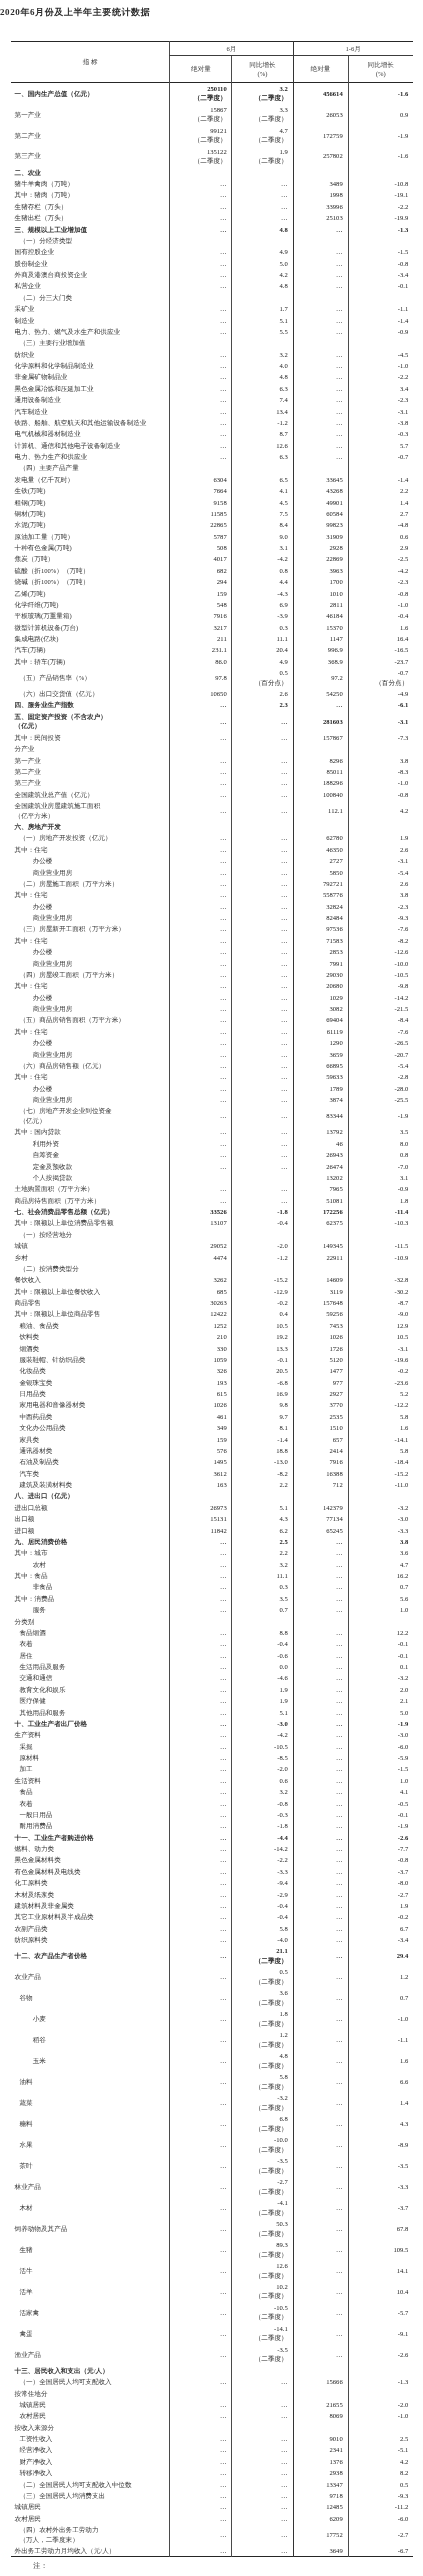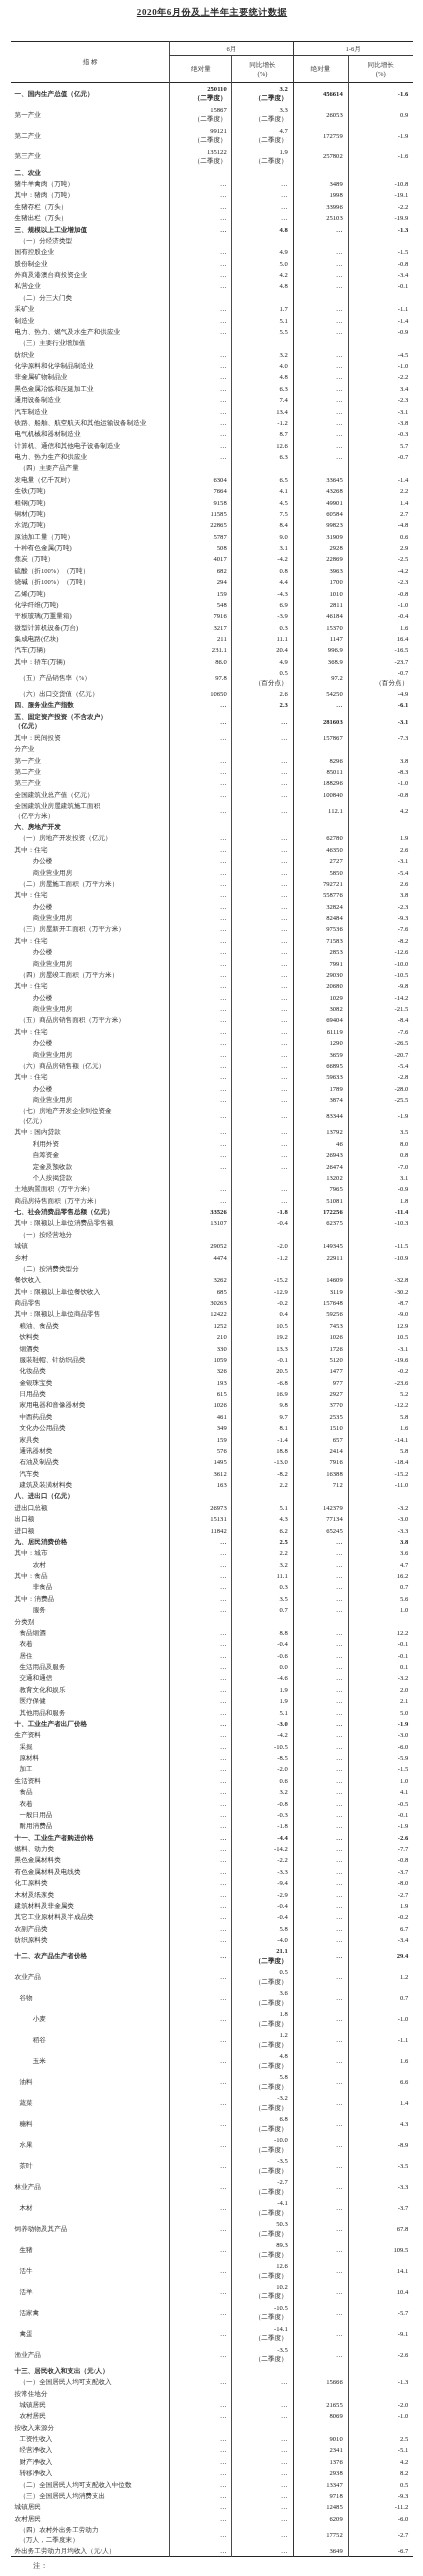--- a/index.html
+++ b/index.html
@@ -2,22 +2,22 @@
 <html style="font-size:9.6px"><head>
 <meta charset="utf-8">
 <style>
   html,body { margin:0; padding:0; background:#ffffff; }
   .page {
     width:424px; margin:0 auto; background:#fff;
     font-family:"Liberation Serif","DejaVu Serif",serif;
     color:#333;
   }
   .title {
-    text-align:center; font-size:9px; font-weight:bold; color:#2d2d2d;
-    padding-top:6px; letter-spacing:0.6px;text-decoration:underline;
+    font-size:9px; font-weight:bold; color:#2d2d2d;
+    padding-top:6px; letter-spacing:0.6px;
   }
   table.stats {
     border-collapse:collapse; table-layout:fixed;
     width:402px; margin:21.7px auto 0;
     border-top:1.8px solid #262626; border-bottom:1.2px solid #262626;
     font-size:6.6px;
   }
   col.c-ind { width:159px; }
   col.c-ja  { width:62px; }
   col.c-jg  { width:61px; }

